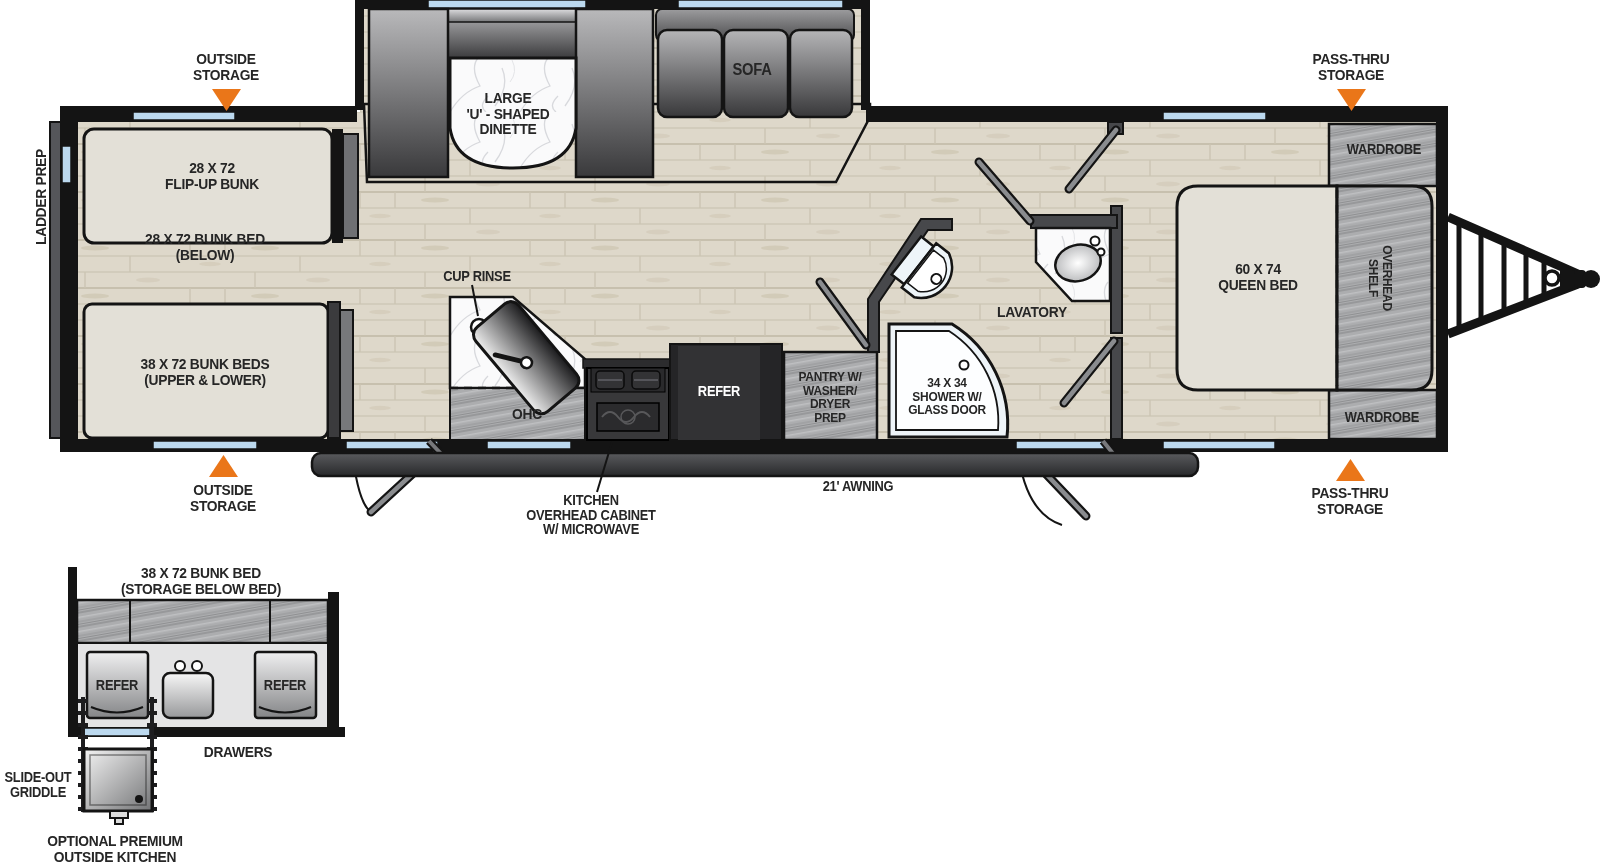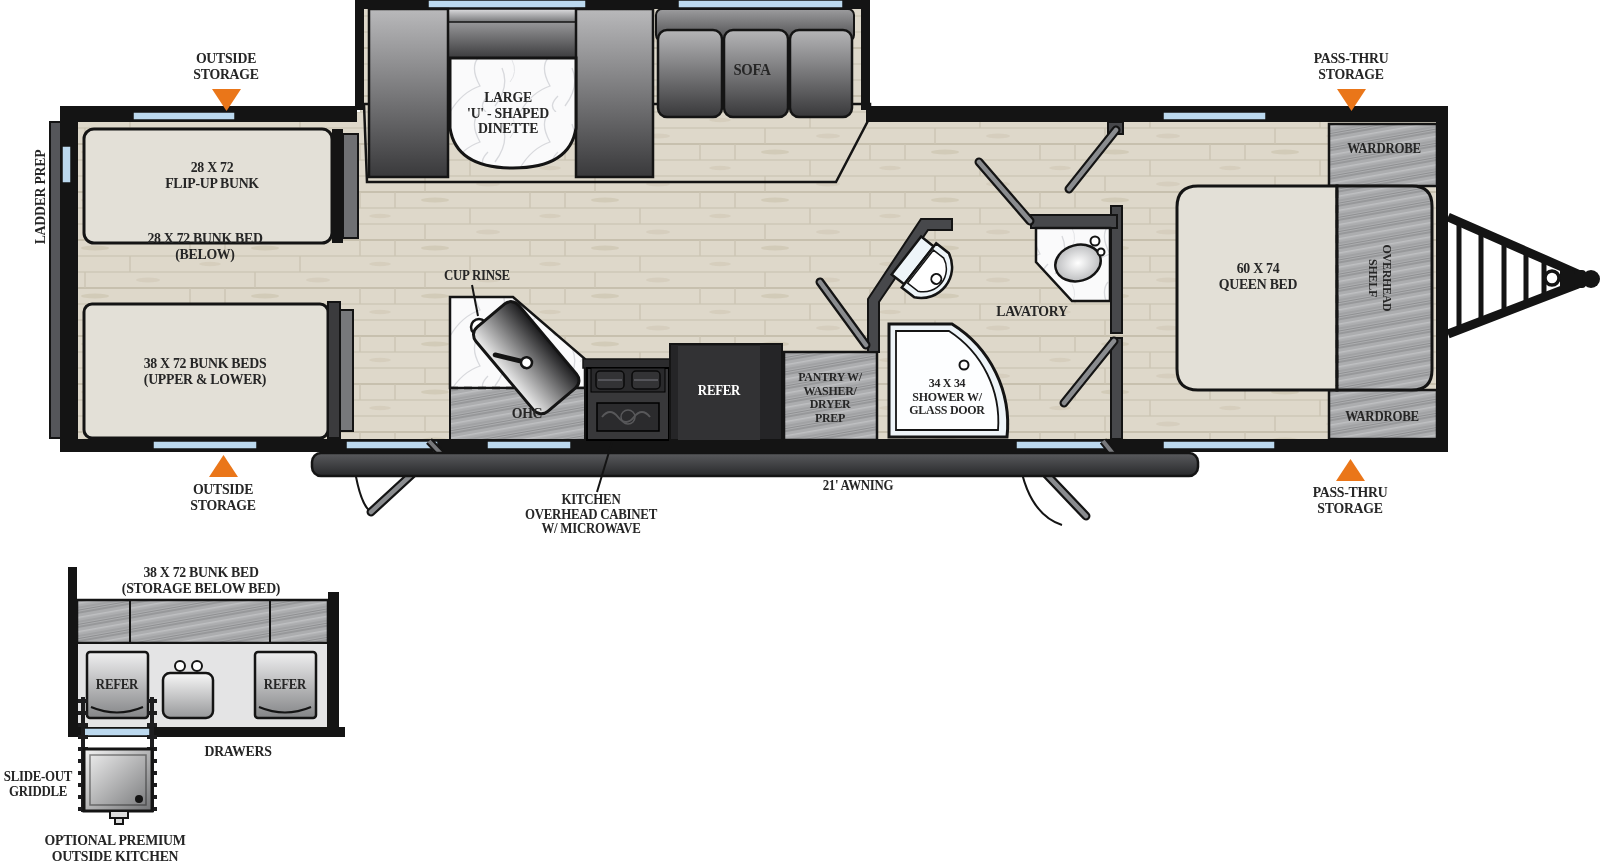--- a/index.html
+++ b/index.html
@@ -1,17 +1,17 @@
 <!DOCTYPE html>
 <html><head>
 <meta charset="utf-8">
 <style>
   html,body{margin:0;padding:0;background:#fff;}
   .canvas{position:relative;width:1600px;height:864px;background:#fff;overflow:hidden;
-          font-family:Liberation Serif, serif;}
+          font-family:Liberation Sans, sans-serif;}
   svg{position:absolute;left:0;top:0;}
   .lbl{
     position:absolute;
     transform:translate(-50%,-50%) scaleX(.92);
     font-weight:700;
     font-size:15px;
     line-height:1.04;
     letter-spacing:-.3px;
     color:#262626;
     text-align:center;

